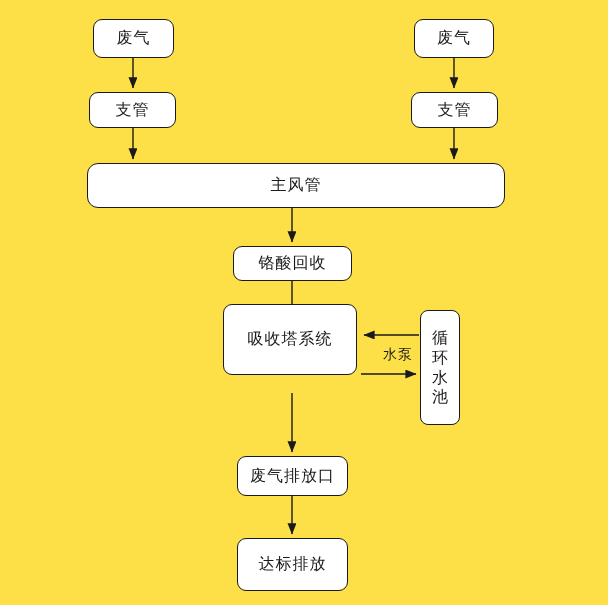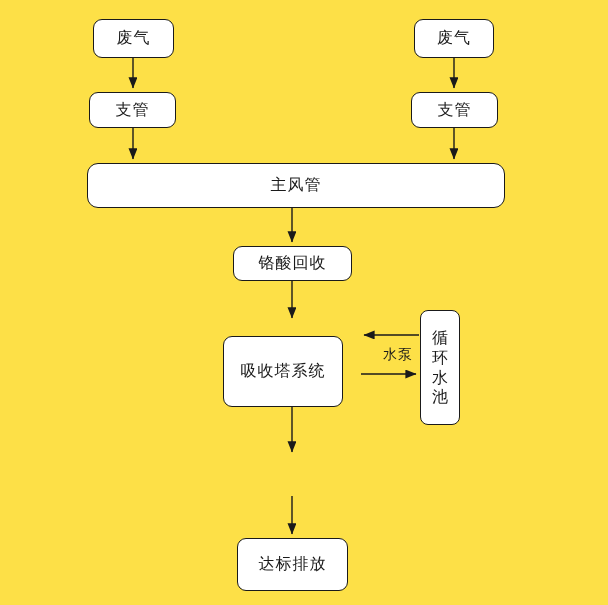--- a/index.html
+++ b/index.html
@@ -111,33 +111,36 @@
   </div>
 
   <div class="node wide" style="left:87px; top:163px; width:418px; height:45px;">
     <span>主风管</span>
   </div>
 
   <div class="node" style="left:233px; top:246px; width:119px; height:35px;">
     <span>铬酸回收</span>
   </div>
 
-  <div class="node" style="left:223px; top:336px; width:120px; height:71px;">
+  <div class="node" style="left:223px; top:304px; width:134px; height:71px;">
     <span>吸收塔系统</span>
   </div>
 
   <div class="node vertical" style="left:420px; top:310px; width:40px; height:115px;">
     <span class="vchar">循</span>
     <span class="vchar">环</span>
     <span class="vchar">水</span>
     <span class="vchar">池</span>
   </div>
 
   <div class="edge-label" style="left:383px; top:346px;">
     <span>水泵</span>
   </div>
 
+  <div class="node" style="left:237px; top:456px; width:111px; height:40px;">
+    <span>废气排放口</span>
+  </div>
 
   <div class="node" style="left:237px; top:538px; width:111px; height:53px;">
     <span>达标排放</span>
   </div>
 
 </div>
 
 </body></html>

